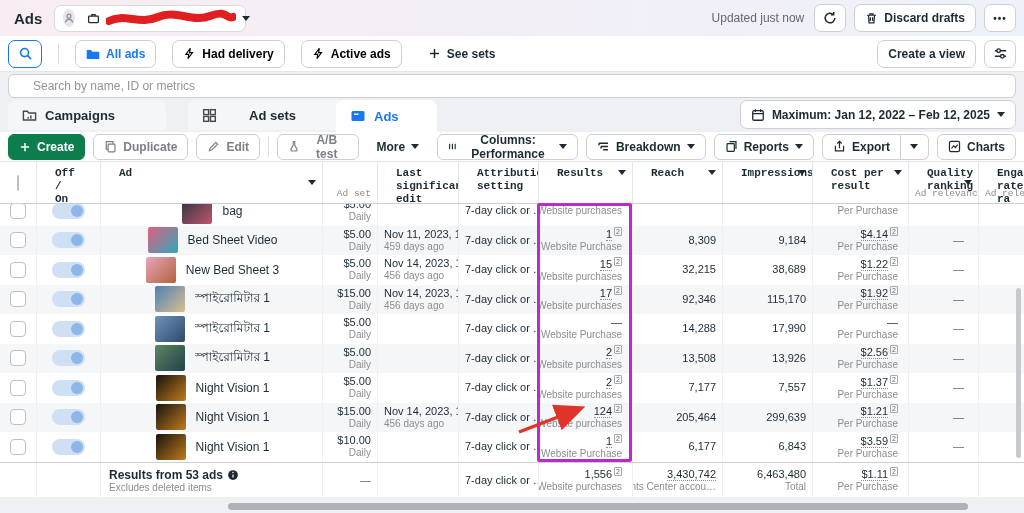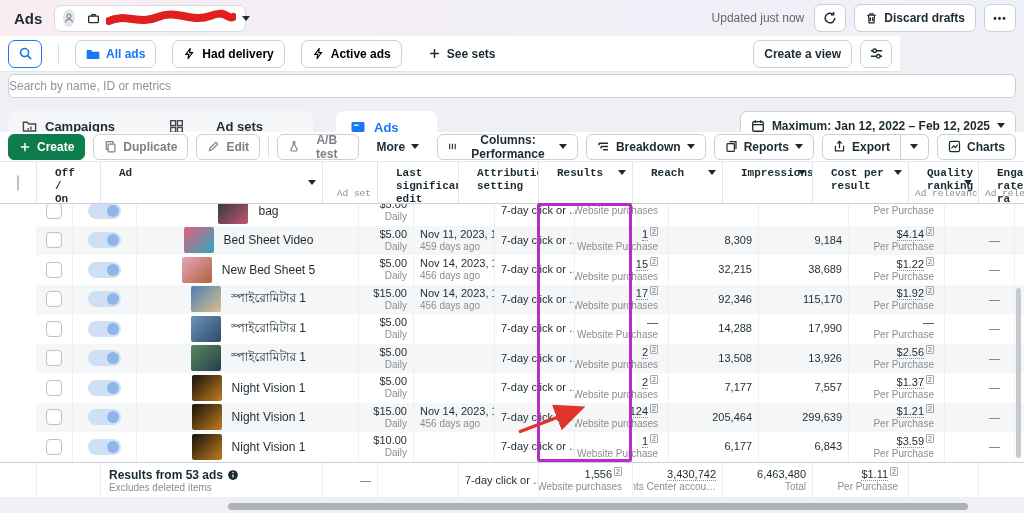--- a/index.html
+++ b/index.html
@@ -23,47 +23,47 @@
   .updated { font-size:12px; color:#65676b; margin-right:2px; }
   .btn { display:inline-flex; align-items:center; justify-content:center; gap:6px; background:#fff;
     border:1px solid #ccd0d5; border-radius:7px; height:28px; padding:0 10px; font-size:12px;
     font-weight:bold; color:#1c2b33; cursor:pointer; }
   .btn.icon-only { width:32px; padding:0; }
   .btn.primary-disabled { background:#b9d1f5; border-color:#b9d1f5; color:#fff; }
   .caret { width:0; height:0; border-left:4px solid transparent; border-right:4px solid transparent;
     border-top:5px solid currentColor; display:inline-block; }
 
   
-  .filterbar { position:absolute; top:36px; left:0; width:900px; height:36px; background:#fff;
+  .filterbar { position:absolute; top:36px; left:0; width:1024px; height:36px; background:#fff;
     border-bottom:1px solid #e4e6eb; display:flex; align-items:center; padding:0 8px; gap:16px; }
   .srch-btn { width:34px; height:28px; border:1px solid #1877f2; color:#1877f2; border-radius:7px;
     background:#fff; display:flex; align-items:center; justify-content:center; }
   .vdiv { width:1px; height:20px; background:#dadde1; }
   .chip { display:flex; align-items:center; gap:6px; height:28px; border:1px solid #ccd0d5;
     border-radius:7px; background:#fff; padding:0 10px; font-size:12px; font-weight:bold; }
   .chip.active { color:#1877f2; }
   .chip.plain { border:none; color:#1c2b33; }
   .filter-right { margin-left:auto; display:flex; gap:8px; align-items:center; }
 
   
   .searchrow { position:absolute; top:74px; left:8px; width:1008px; }
   .search-input { width:100%; height:24px; border:1px solid #ccd0d5; border-radius:6px; background:#fff;
-    font-size:12px; padding:0 0; color:#1c2b33; font-family:inherit; }
+    font-size:12px; padding:0 24px; color:#1c2b33; font-family:inherit; }
   .search-input::placeholder { color:#90949c; }
 
   
-  .tabsrow { position:absolute; top:100px; left:0; width:1024px; height:32px;margin-top:11px; }
+  .tabsrow { position:absolute; top:100px; left:0; width:1024px; height:32px; }
   .tab { position:absolute; top:0; height:30px; border-radius:8px 8px 0 0; background:#f5f6f8;
     display:flex; align-items:center; gap:8px; padding:0 14px; font-size:13px; font-weight:bold;
     color:#1c2b33; cursor:pointer; }
   .tab .tabic { color:#44494f; }
   .tab.active { background:#fff; color:#1877f2; height:32px; }
   .tab.active .tabic { color:#1877f2; }
   .tab.t-campaigns { left:8px; width:158px; }
-  .tab.t-adsets { left:155px; width:158px;gap:32px; }
+  .tab.t-adsets { left:188px; width:158px;gap:32px; }
   .tab.t-ads { left:336px; width:101px; }
   .daterange { position:absolute; right:8px; top:0; height:29px; display:flex; align-items:center; gap:7px;
     background:#fff; border:1px solid #ccd0d5; border-radius:7px; padding:0 10px; font-size:12px;
     font-weight:bold; }
 
   
   .card { position:absolute; top:132px; left:0; width:1024px; height:365px; background:#fff; }
   .toolbar { height:30px; display:flex; align-items:center; padding:0 8px; gap:8px;
     border-bottom:1px solid #e4e6eb; }
   .btn.sm { height:26px; font-size:12px; border-radius:6px; }
@@ -80,21 +80,21 @@
   .thead { height:42px; border-bottom:1px solid #ccd0d5; }
   .thead .hc { position:relative; padding:5px 18px; font-size:11px; font-weight:bold; line-height:13px;
     border-left:1px solid #e4e6eb; overflow:hidden; white-space:pre-line;font-family:Liberation Mono, monospace; }
   .thead .hc:first-child { border-left:none; }
   .hsub { font-size:9.5px; font-weight:normal; color:#8a8d91; white-space:nowrap; position:absolute; bottom:3px; }
   .hc .hcaret { position:absolute; right:6px; top:18px; color:#1c2b33; }
   .hc.r .hcaret { top:8px; }
   .hchk { display:flex; align-items:center; justify-content:center; }
   .checkbox { width:16px; height:16px; border:1px solid #bcc0c4; border-radius:4px; background:#fff; display:inline-block; }
 
-  .tbody { height:258px; overflow:hidden; position:relative;margin-left:36px; }
+  .tbody { height:258px; overflow:hidden; position:relative; }
   .row { height:29.5px; background:#fff; }
   .row.alt { background:#f5f6f8; }
   .row.clipped { margin-top:-8px; }
   .row .c { border-left:1px solid #eef0f2; padding:0 6px; display:flex; flex-direction:column;
     justify-content:center; overflow:hidden; }
   .row .c:first-child { border-left:none; }
   .c-check, .c-tog { flex-direction:row !important; align-items:center; justify-content:center !important; }
   .toggle { width:33px; height:16px; border-radius:9px; background:#cfe0f4; position:relative; display:inline-block; cursor:pointer; }
   .toggle .knob { position:absolute; right:2px; top:2px; width:12px; height:12px; border-radius:50%; background:#8fb6e8; }
   .c-ad { flex-direction:row !important; align-items:center; gap:10px; padding-left:8px !important; }
@@ -452,21 +452,21 @@
     <div class="c c-check">
             <span class="checkbox"></span>
           </div>
     <div class="c c-tog">
             <span class="toggle">
               <span class="knob"></span>
             </span>
           </div>
     <div class="c c-ad">
       <span class="thumb" style="background: linear-gradient(135deg, rgb(231, 166, 184), rgb(178, 98, 63));"></span>
-      <span class="ad-name">New Bed Sheet 5</span>
+      <span class="ad-name">New Bed Sheet 3</span>
     </div>
     <div class="c c-budget">
             <div class="v">$5.00</div>
             <div class="sub">Daily</div>
           </div>
     <div class="c c-edit">
             <div class="v">Nov 14, 2023, 10:…</div>
             <div class="sub">456 days ago</div>
           </div>
     <div class="c c-attr">

